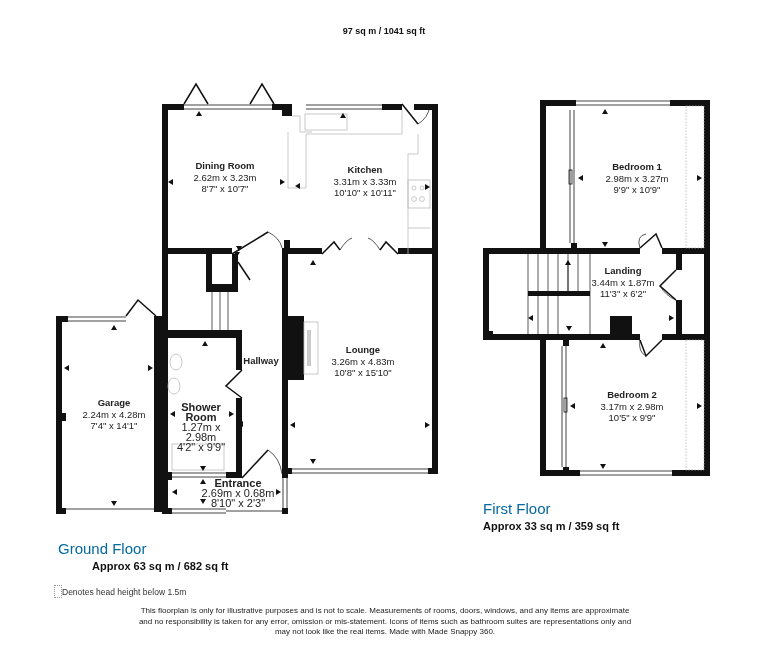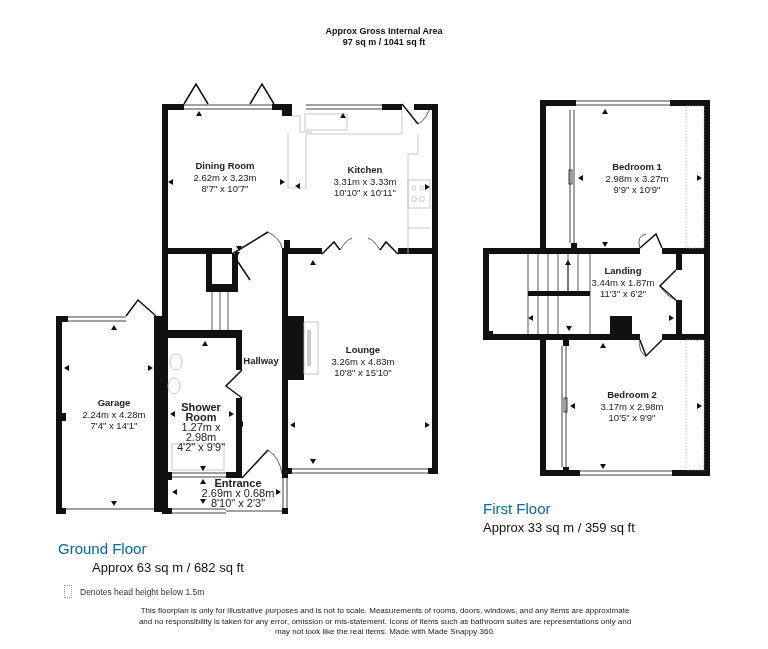--- a/index.html
+++ b/index.html
@@ -5,30 +5,29 @@
   html, body { margin: 0; padding: 0; background: #ffffff; }
   body { width: 768px; height: 649px; position: relative; overflow: hidden; font-family: "Liberation Sans", sans-serif; color: #111; }
   .abs { position: absolute; }
   .title { left: 0; width: 768px; top: 26px; text-align: center; font-weight: bold; font-size: 9px; line-height: 11px; }
   svg.plan { position: absolute; left: 0; top: 0; }
   .room-label { position: absolute; text-align: center; font-size: 9.5px; line-height: 11.5px; color: #222; }
   .room-label .name { font-weight: bold; display: block; }
   .room-label .m, .room-label .ft { display: block; }
   .room-label.small { font-size: 11px; line-height: 10px; }
   .floor-title { font-size: 15px; color: #0369a1; }
-  .floor-area { font-size: 13px; font-weight: normal; }
-  .legend { left: 64px; top: 585px; font-size: 8.5px; color: #333; display: flex; align-items: center; gap: 8px; }
+  .floor-area { font-size: 11px; font-weight: bold; }
+  .legend { left: 54px; top: 585px; font-size: 8.5px; color: #333; display: flex; align-items: center; gap: 0; }
   .legend-box { width: 6px; height: 11px; border: 1px dotted #999; }
   .disclaimer { left: 120px; width: 530px; top: 606px; text-align: center; font-size: 8px; line-height: 10.5px; color: #222; }
 </style>
 </head>
 <body>
 
 <div class="abs title">
-  <div>Approx Gross Internal Area</div>
   <div>97 sq m / 1041 sq ft</div>
 </div>
 
 <svg class="plan" width="768" height="649" viewBox="0 0 768 649">
   <defs>
     <marker id="tri" viewBox="0 0 10 10" refX="5" refY="5" markerWidth="4" markerHeight="4" orient="auto">
         <path d="M0,0 L10,5 L0,10 z" fill="#111"></path>
       </marker>
   </defs>
 

